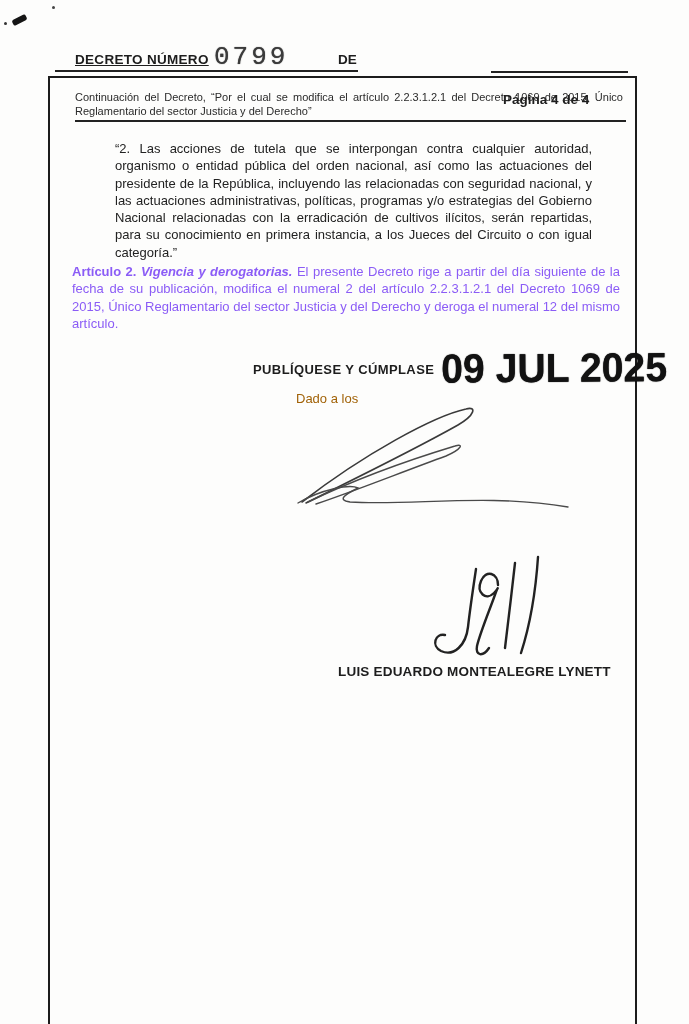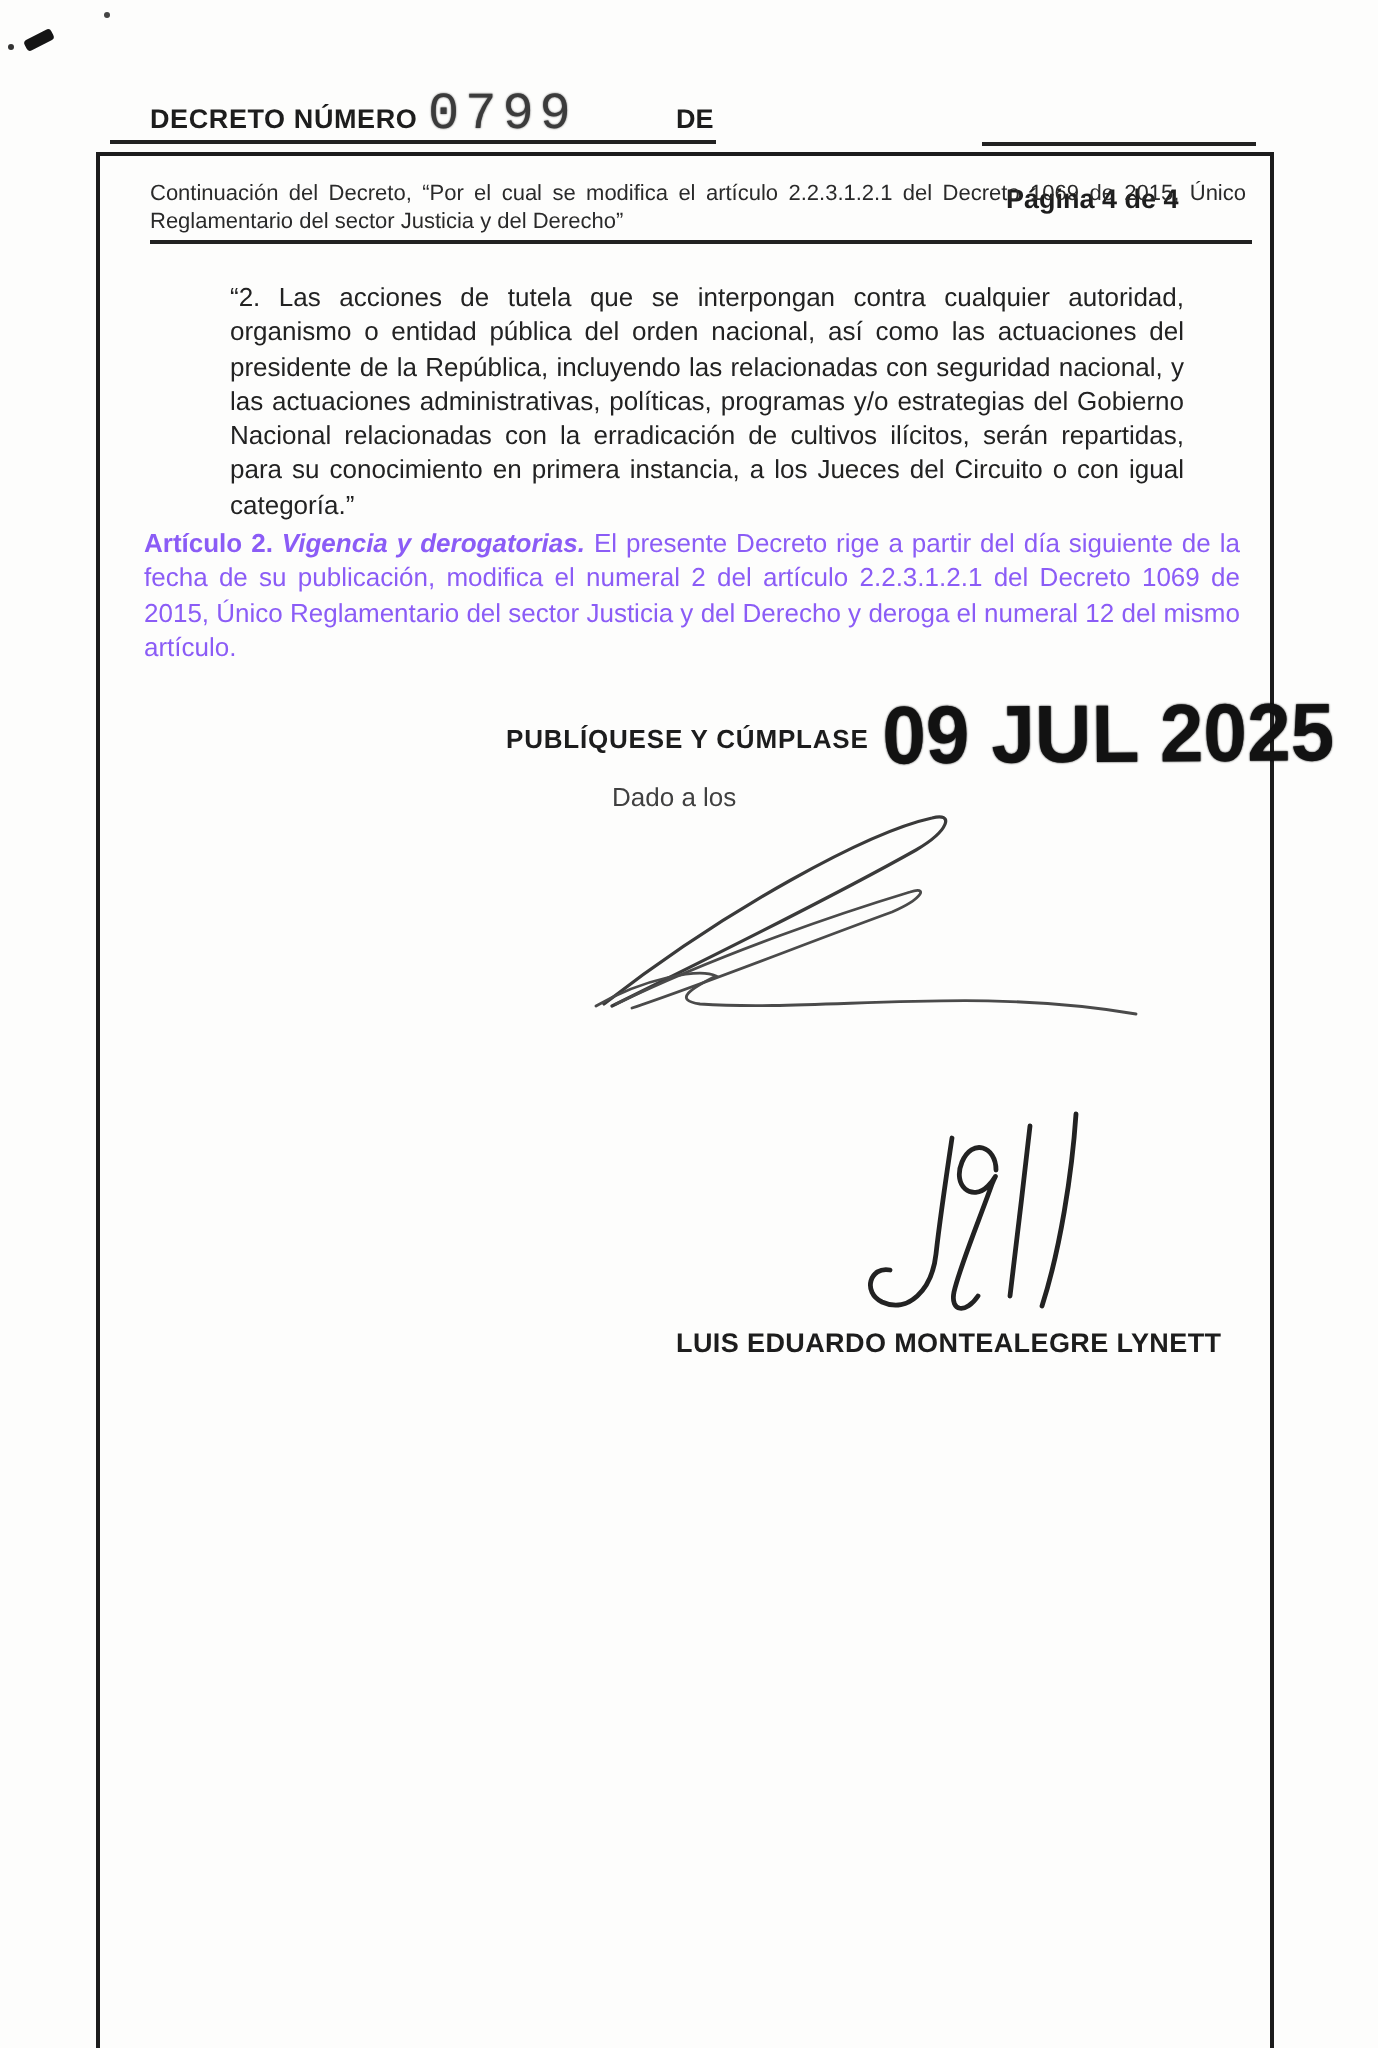--- a/index.html
+++ b/index.html
@@ -6,21 +6,21 @@
   .page{
     position:relative;
     width:689px;height:1024px;
     margin:0 auto;
     background:#fdfdfc;
     overflow:hidden;
     font-family:"Liberation Sans", sans-serif;
     color:#1d1d1d;
   }
   
-  .hdr-label{position:absolute;left:75px;top:52px;font-size:13.5px;font-weight:bold;letter-spacing:.3px;}
+  .hdr-label{position:absolute;left:75px;top:52px;font-size:13.5px;font-weight:bold;letter-spacing:.3px;text-decoration:underline;}
   .hdr-number{
     position:absolute;left:214px;top:42px;
     font-family:"Liberation Mono", monospace;
     font-size:26px;letter-spacing:3px;color:#3b3b3b;
     text-shadow:0 0 1px #555;
   }
   .hdr-de{position:absolute;left:305px;top:52px;font-size:13.5px;font-weight:bold;padding-left:33px;}
   .hdr-underline-left{position:absolute;left:55px;top:70px;width:303px;height:2px;background:#222;}
   .hdr-page{position:absolute;left:503px;top:52px;font-size:13.5px;font-weight:bold;margin-top:40px;}
   .hdr-underline-right{position:absolute;left:491px;top:71px;width:137px;height:2px;background:#222;}
@@ -52,21 +52,21 @@
 
   
   .publish{position:absolute;left:241px;top:362px;font-size:13px;font-weight:bold;letter-spacing:.4px;padding-left:12px;}
   .date-stamp{
     position:absolute;left:441px;top:346px;
     font-size:40px;font-weight:bold;letter-spacing:0;
     color:#121212;transform:scale(.98,1.02) rotate(-.4deg);
     transform-origin:left top;white-space:nowrap;
     text-shadow:0 0 1px #000;
   }
-  .given{position:absolute;left:306px;top:391px;font-size:13px;color:#404040;}
+  .given{position:absolute;left:296px;top:391px;font-size:13px;color:#a16207;}
   .minister{position:absolute;left:72px;top:567px;font-size:13.5px;color:#222;}
   .name{position:absolute;left:338px;top:664px;font-size:13.5px;font-weight:bold;letter-spacing:.2px;text-align:center;}
 
   .sig1{position:absolute;left:272px;top:400px;width:320px;height:115px;}
   .sig2{position:absolute;left:420px;top:545px;width:130px;height:122px;}
 
   
   .speck-a{position:absolute;left:12px;top:17px;width:15px;height:6px;background:#151515;border-radius:2px;transform:rotate(-27deg);}
   .speck-b{position:absolute;left:4px;top:22px;width:3px;height:3px;background:#333;border-radius:50%;}
   .speck-c{position:absolute;left:52px;top:6px;width:3px;height:3px;background:#444;border-radius:50%;}

